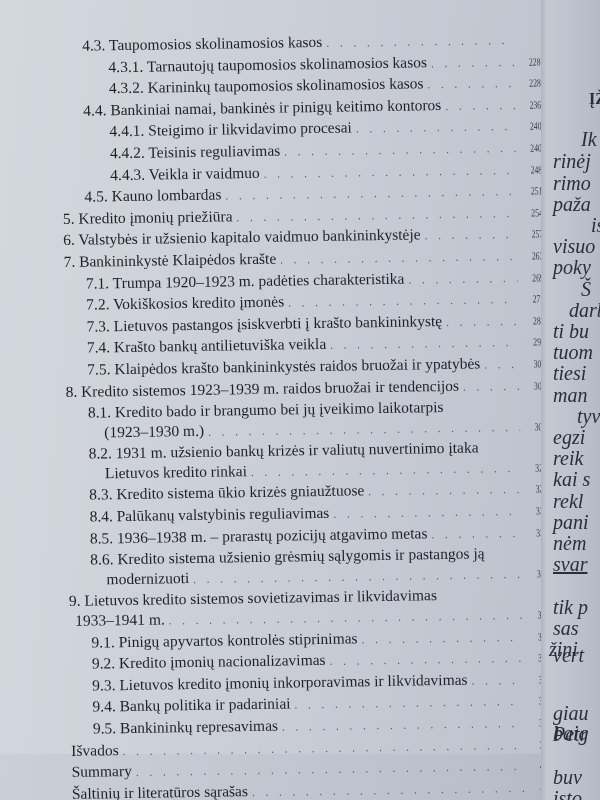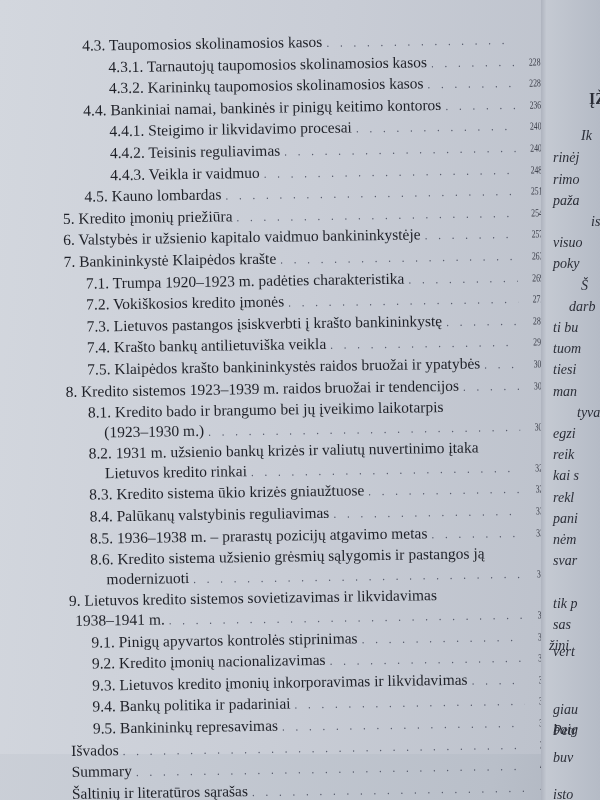--- a/index.html
+++ b/index.html
@@ -39,21 +39,21 @@
       flex: 0 0 auto; font-size: 11px; color: #3a3d48; width: 22px; text-align: right;
       transform: scaleX(0.7); transform-origin: right;
     }
     .row .page.empty { width: 22px; }
     .l1 { padding-left: 0px; }
     .l2 { padding-left: 22px; }
     .l3 { padding-left: 48px; }
     .cont { padding-left: 38px; }
     .cont1 { padding-left: 6px; }
     .rp-line {
-      position: absolute; left: 0; font-style: italic; font-size: 14px;
+      position: absolute; left: 0; font-style: italic; font-size: 20px;
       color: #2b2e38; white-space: nowrap;
     }
     .rp-title {
       position: absolute; left: 22px; top: 90px; font-weight: bold;
       font-size: 16px; color: #2a2d36; margin-left: 20px;
     }
   </style>
 </head>
 <body>
 
@@ -188,21 +188,21 @@
         <span class="label">modernizuoti</span>
         <span class="dots">. . . . . . . . . . . . . . . . . . . . . . . . . . . . . . . . . . . . . . . .</span>
         <span class="page">339</span>
       </div>
       <div class="row l1">
         <span class="label">9. Lietuvos kredito sistemos sovietizavimas ir likvidavimas</span>
         <span class="dots"></span>
         <span class="page empty"></span>
       </div>
       <div class="row cont1">
-        <span class="label">1938–1941 m.</span>
+        <span class="label">1933–1941 m.</span>
         <span class="dots">. . . . . . . . . . . . . . . . . . . . . . . . . . . . . . . . . . . . . . . .</span>
         <span class="page">353</span>
       </div>
       <div class="row l2">
         <span class="label">9.1. Pinigų apyvartos kontrolės stiprinimas</span>
         <span class="dots">. . . . . . . . . . . . . . . . . . . . . . . . . . . . . . . . . . . . . . . .</span>
         <span class="page">353</span>
       </div>
       <div class="row l2">
         <span class="label">9.2. Kredito įmonių nacionalizavimas</span>
@@ -260,25 +260,25 @@
     <div class="rp-line" style="top: 341px; left: 6px;">tuom</div>
     <div class="rp-line" style="top: 362px; left: 6px;">tiesi</div>
     <div class="rp-line" style="top: 384px; left: 6px;">man</div>
     <div class="rp-line" style="top: 405px; left: 6px; margin-left: 24px;">tyva</div>
     <div class="rp-line" style="top: 426px; left: 6px;">egzi</div>
     <div class="rp-line" style="top: 447px; left: 6px;">reik</div>
     <div class="rp-line" style="top: 468px; left: 6px;">kai s</div>
     <div class="rp-line" style="top: 490px; left: 6px;">rekl</div>
     <div class="rp-line" style="top: 511px; left: 6px;">pani</div>
     <div class="rp-line" style="top: 532px; left: 6px;">nėm</div>
-    <div class="rp-line" style="top: 553px; left: 6px;">svar</div>
+    <div class="rp-line" style="top: 553px; left: 6px; text-decoration: underline;">svar</div>
     <div class="rp-line" style="top: 575px; left: 6px;"></div>
     <div class="rp-line" style="top: 596px; left: 6px;">tik p</div>
     <div class="rp-line" style="top: 617px; left: 6px;">sas</div>
     <div class="rp-line" style="top: 638px; left: 2px; font-style: italic;">žini</div>
     <div class="rp-line" style="top: 644px; left: 6px;">vert</div>
     <div class="rp-line" style="top: 681px; left: 6px; margin-top: 41px;">baig</div>
     <div class="rp-line" style="top: 702px; left: 6px;">giau</div>
     <div class="rp-line" style="top: 723px; left: 6px;">Petr</div>
     <div class="rp-line" style="top: 745px; left: 6px;"></div>
-    <div class="rp-line" style="top: 750px; left: 6px;">buv</div>
+    <div class="rp-line" style="top: 766px; left: 6px;">buv</div>
     <div class="rp-line" style="top: 787px; left: 6px;">isto</div>
   </div>
 
 </body></html>

